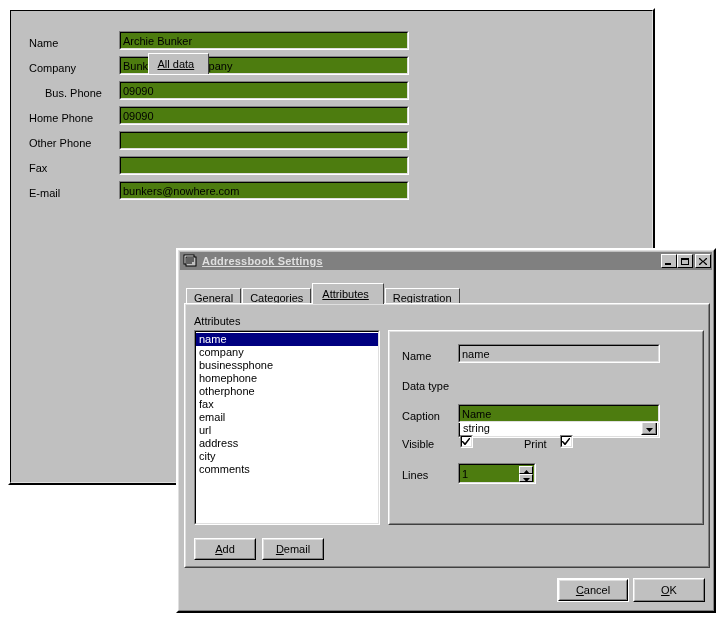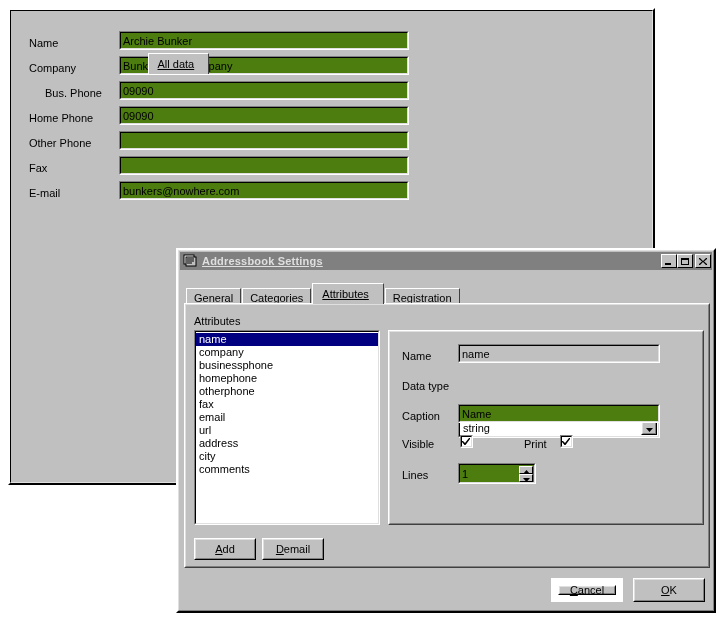--- a/index.html
+++ b/index.html
@@ -269,21 +269,22 @@
     border-left: 1px solid #dfdfdf;
     border-right: 1px solid #808080;
     border-bottom: 1px solid #808080;
     box-sizing: border-box;
     display: flex;
     align-items: center;
     justify-content: center;
     text-align: center;
   }
   .btn.default {
-    border: 7px solid #ffffff;
+    border: 1px solid #ffffff;
+    margin-left: 6px;
   }
   .btn.default > .in {
     border-top: 1px solid #ffffff;
     border-left: 1px solid #ffffff;
     border-right: 1px solid #000000;
     border-bottom: 1px solid #000000;
   }
   .btn.default > .in > .in2 {
     position: absolute;
     inset: 0;

